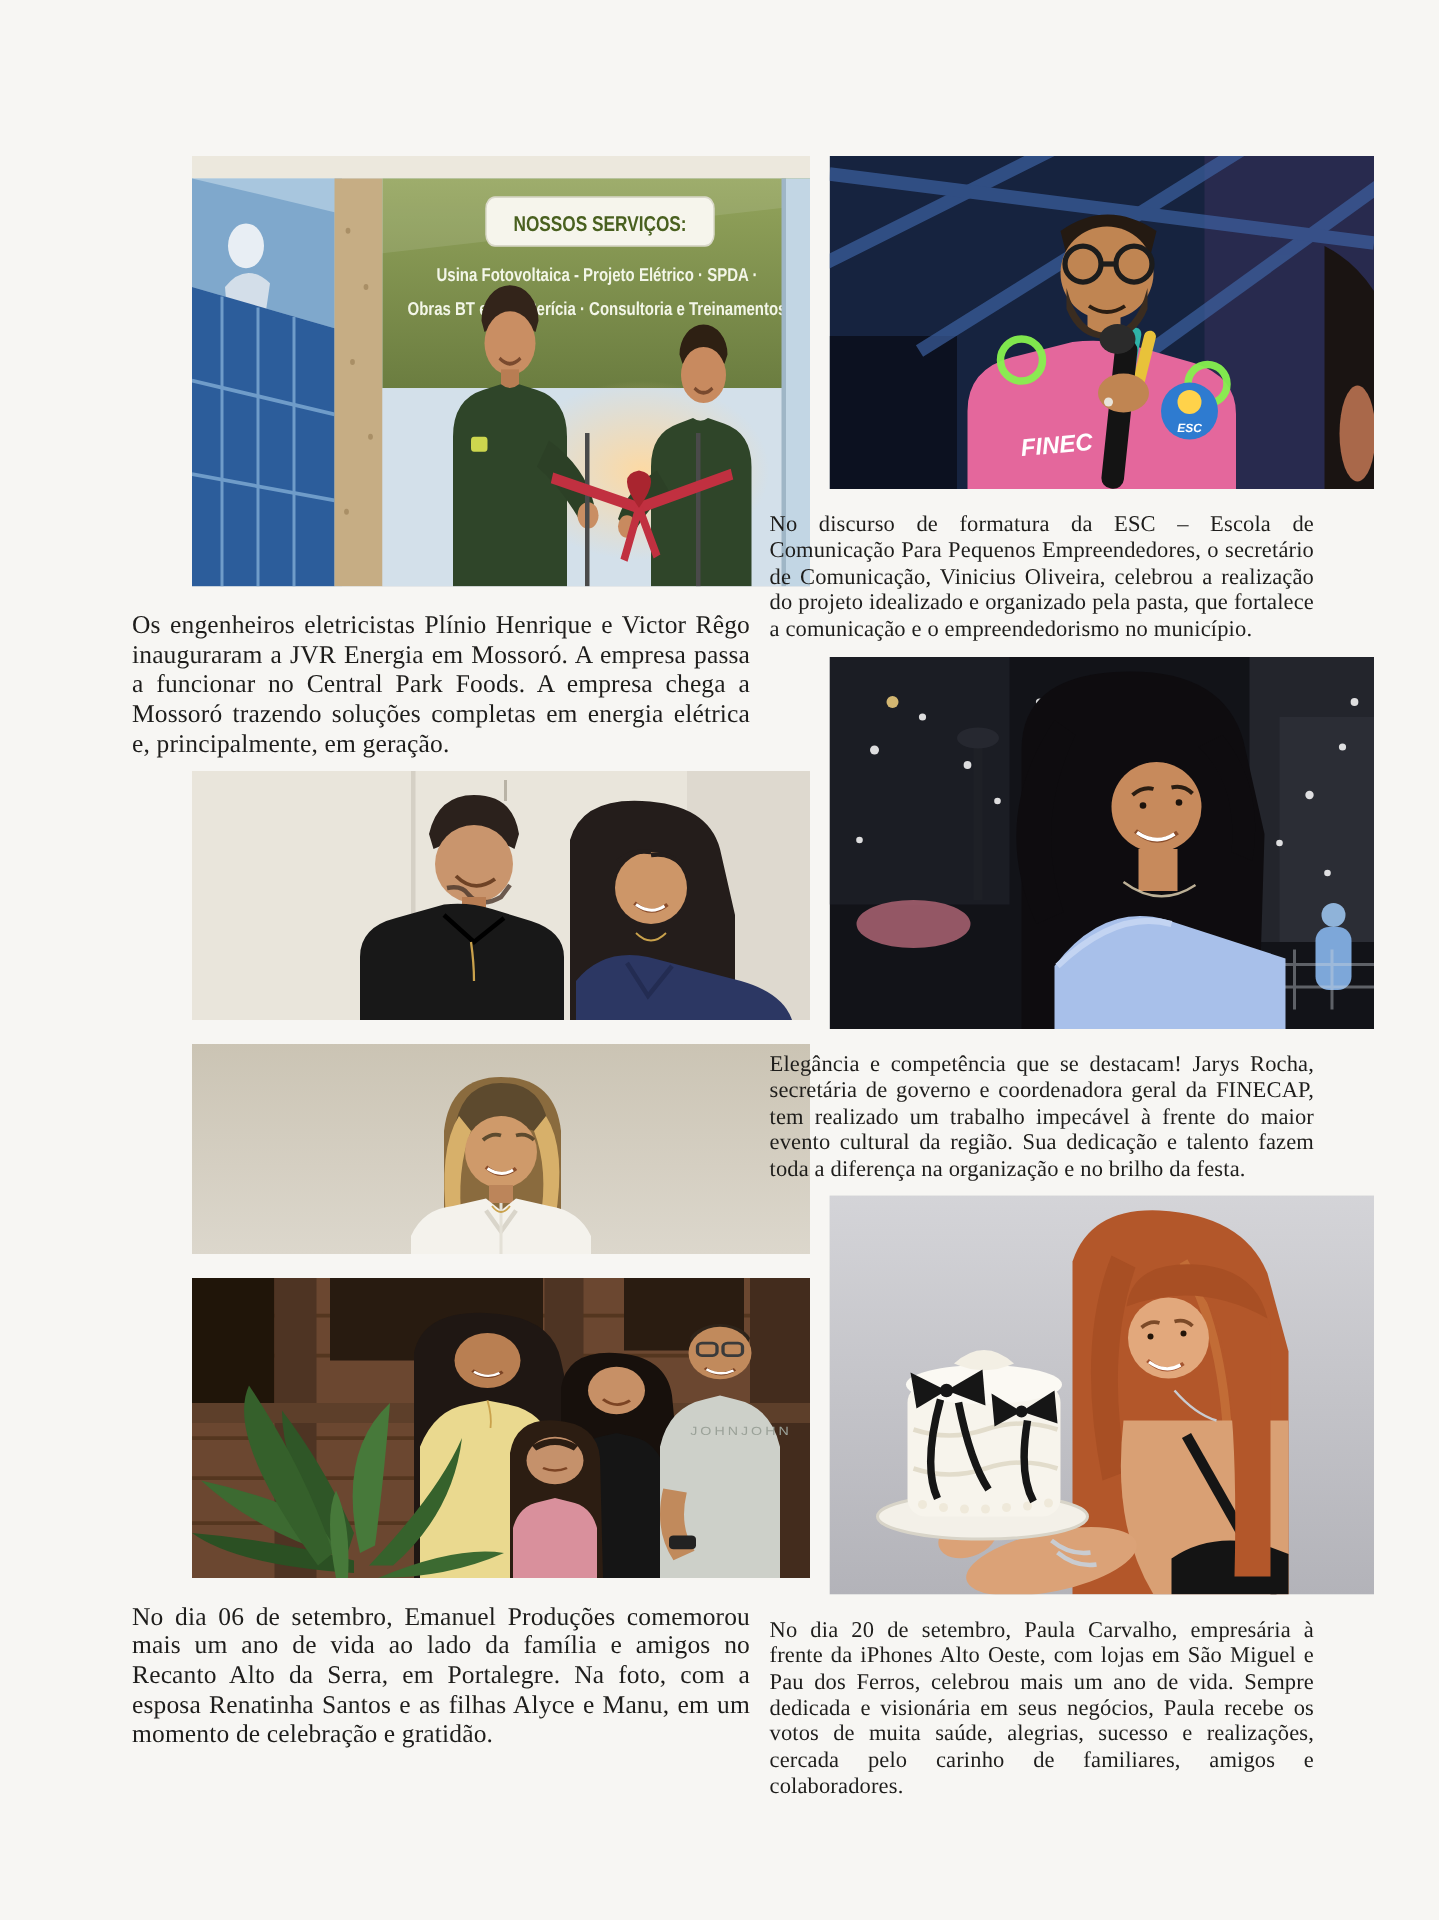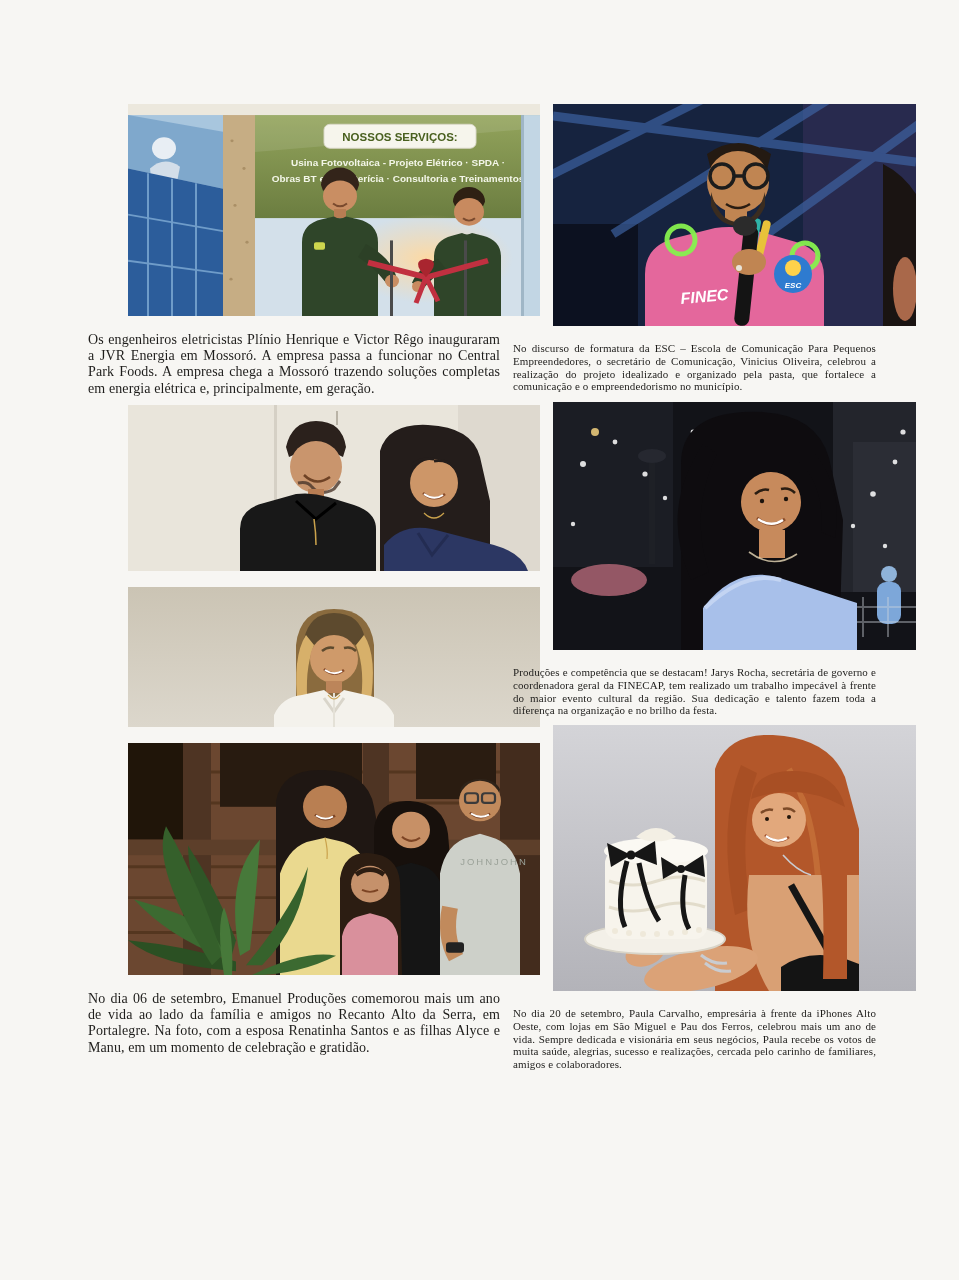--- a/index.html
+++ b/index.html
@@ -4,30 +4,30 @@
 <style>
   html,body{margin:0;padding:0;}
   body{background:#f7f6f3;}
   .page{position:relative;width:959px;height:1280px;background:#f7f6f3;overflow:hidden;
         font-family:"Liberation Serif", serif;}
   .col{position:absolute;top:88px;}
   .col-left{left:88px;width:412px;}
   .col-right{left:513px;width:363px;}
   .photo{width:100%;position:relative;overflow:hidden;background:#ddd;}
   .photo svg{display:block;width:100%;height:100%;}
-  #ph-jvr{height:212px;}
+  #ph-jvr{height:287px;}
   #ph-couple{height:166px;margin-top:8px;}
   #ph-karigina{height:140px;margin-top:9px;}
-  #ph-family{height:232px;margin-top:8px;}
+  #ph-family{height:200px;margin-top:8px;}
   #ph-esc{height:222px;}
   #ph-jarys{height:248px;margin-top:9px;}
   #ph-paula{height:266px;margin-top:8px;}
   .caption{margin:9px 0 0 0;text-align:justify;color:#1e1d1b;
-           font-size:14px;line-height:1.16;letter-spacing:0.1px;}
-  .col-right .caption{font-size:11px;}
+           font-size:17px;line-height:1.16;letter-spacing:0.1px;}
+  .col-right .caption{font-size:15px;}
   .svgtext-sans{font-family:"Liberation Sans", sans-serif;}
 </style>
 </head>
 <body>
 
 <main class="page">
 
   <section class="col col-left">
 
     <figure class="photo" id="ph-jvr">
@@ -316,21 +316,21 @@
           <path d="M204,116 q14,12 28,1" stroke="#8a4d2b" stroke-width="3" fill="none"></path>
           <path d="M205,117 q13,9 25,1" stroke="#ffffff" stroke-width="2.4" fill="none"></path>
           <path d="M206,128 h26 v28 h-26 z" fill="#c78a5c"></path>
           <path d="M150,248 v-42 q32,-42 74,-31 l80,26 v47 z" fill="#a8c0ea"></path>
           <path d="M152,206 q40,-38 76,-28" stroke="#c3d4f2" stroke-width="4" fill="none"></path>
           <path d="M196,150 q24,18 48,2" stroke="#e8d9b8" stroke-width="1.6" fill="none" opacity="0.8"></path>
           <path d="M246,60 q26,24 22,70 l14,6 q8,-50 -20,-84 z" fill="#0e0c0f"></path>
         </g>
       </svg>
     </figure>
-    <p class="caption">Produções e competência que se destacam! Jarys Rocha, secretária de governo e coordenadora geral da FINECAP, tem realizado um trabalho impecável à frente do maior evento cultural da região. Sua dedicação e talento fazem toda a diferença na organização e no brilho da festa.</p>
+    <p class="caption">Elegância e competência que se destacam! Jarys Rocha, secretária de governo e coordenadora geral da FINECAP, tem realizado um trabalho impecável à frente do maior evento cultural da região. Sua dedicação e talento fazem toda a diferença na organização e no brilho da festa.</p>
 
     <figure class="photo" id="ph-paula">
       <svg viewBox="0 0 363 266" preserveAspectRatio="none">
         <defs>
           <linearGradient id="studioGrad" x1="0" y1="0" x2="0" y2="1">
             <stop offset="0" stop-color="#d4d4d8"></stop>
               <stop offset="1" stop-color="#b3b3b9"></stop>
           </linearGradient>
         </defs>
         <rect width="363" height="266" fill="url(#studioGrad)"></rect>

